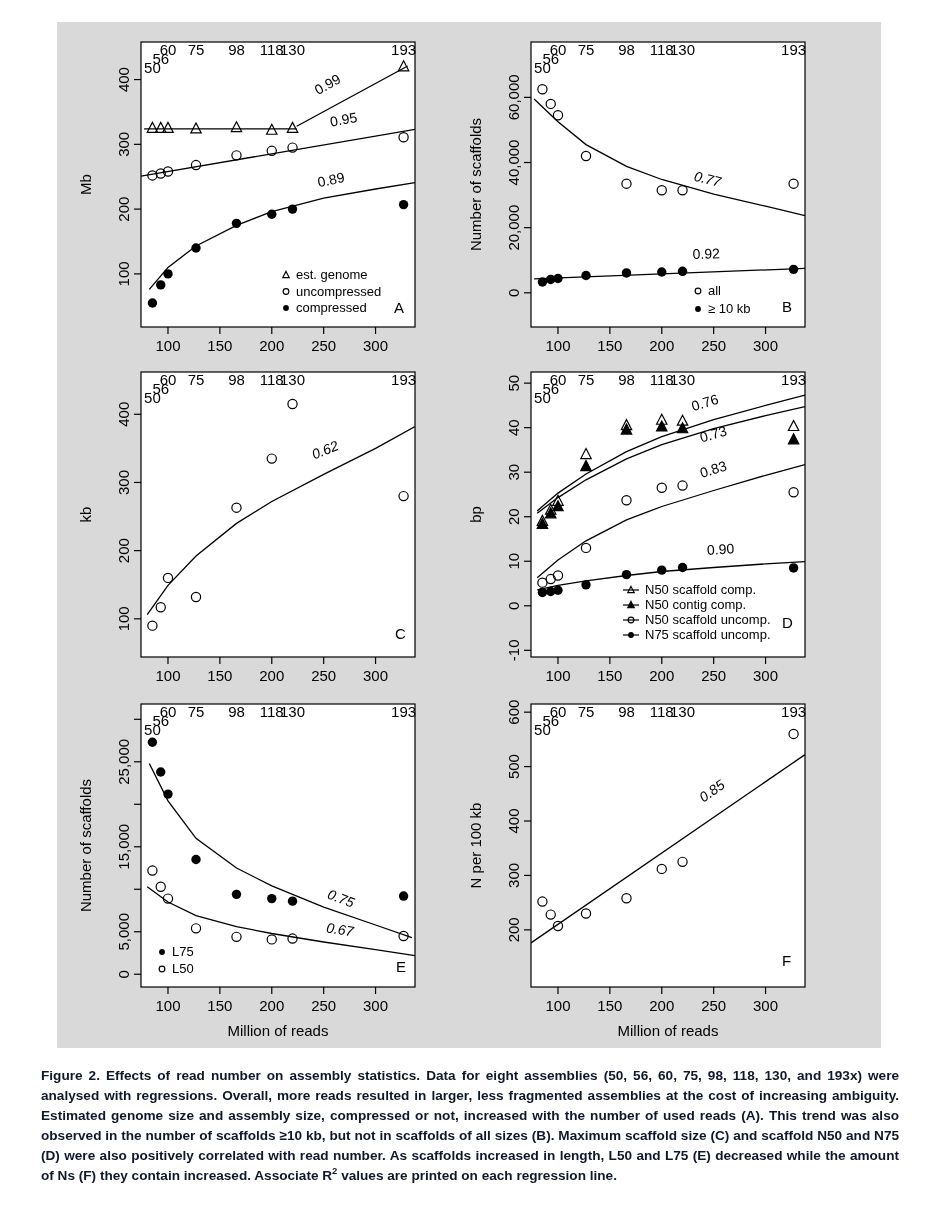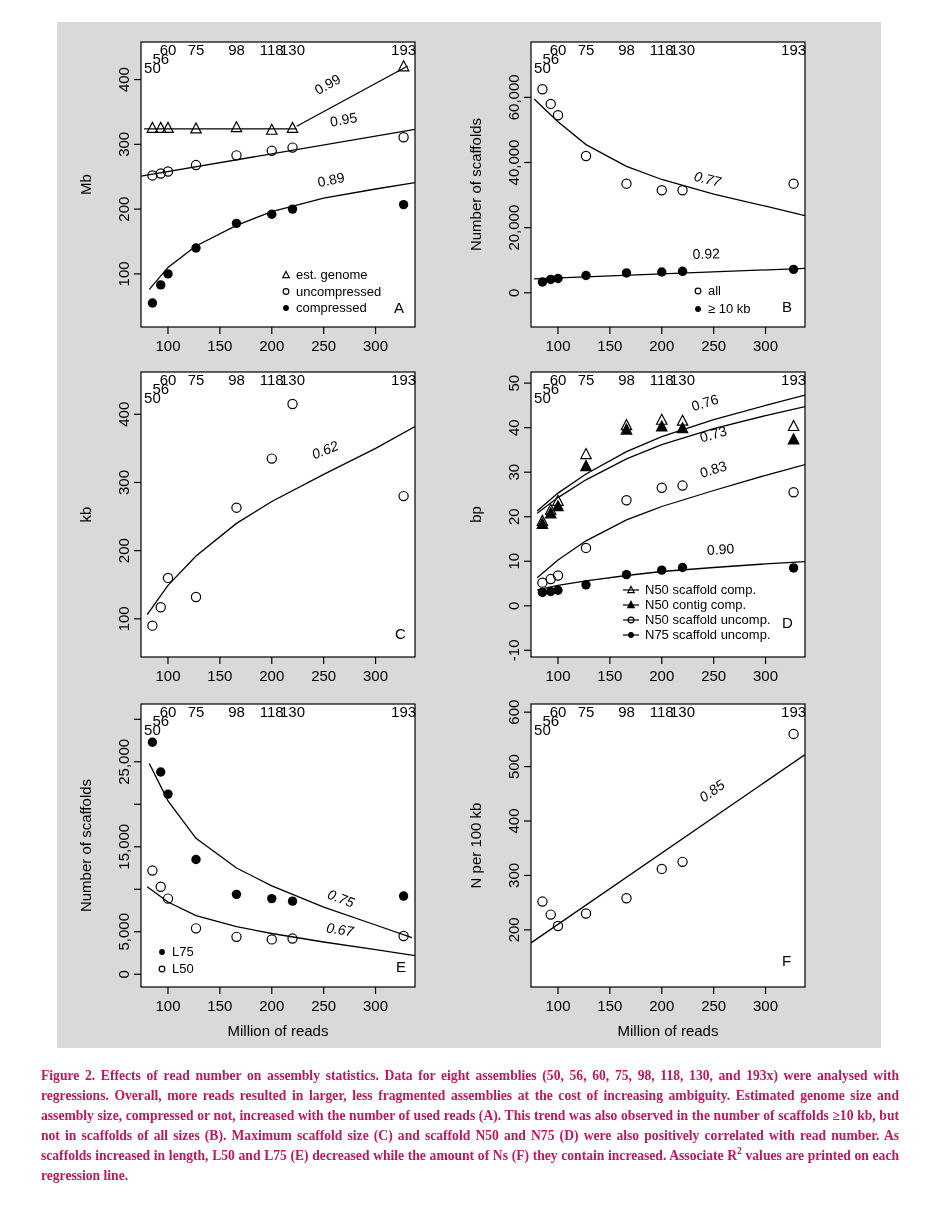--- a/index.html
+++ b/index.html
@@ -2,22 +2,22 @@
 <html><head>
 <meta charset="utf-8">
 <style>
   html,body{margin:0;padding:0;background:#fff;}
   .page{position:relative;width:938px;height:1210px;background:#fff;
         font-family:"Liberation Sans",sans-serif;overflow:hidden;}
   .figure-area{position:absolute;left:57px;top:22px;width:824px;height:1026px;
         display:grid;grid-template-columns:412px 412px;grid-template-rows:330px 330px 366px;}
   .panel{width:412px;}
   svg text{font-family:"Liberation Sans",sans-serif;}
-  .caption{position:absolute;left:41px;top:1066px;width:858px;color:#be185d;
-        font-weight:bold;font-size:13.6px;line-height:20px;text-align:justify;font-family:Liberation Serif, serif;}
+  .caption{position:absolute;left:41px;top:1066px;width:858px;color:#0f172a;
+        font-weight:bold;font-size:13.6px;line-height:20px;text-align:justify;}
   .caption sup{font-size:9.5px;line-height:0;}
 </style>
 </head>
 <body>
 
 <div class="page">
   <div class="figure-area" style="background: rgb(217, 217, 217);">
     <div class="panel"><svg width="412" height="330" viewBox="0 0 412 330">
           <rect x="84" y="20" width="274" height="285" fill="#ffffff" stroke="#000000" stroke-width="1.2"></rect>
           <clipPath id="clipA">

